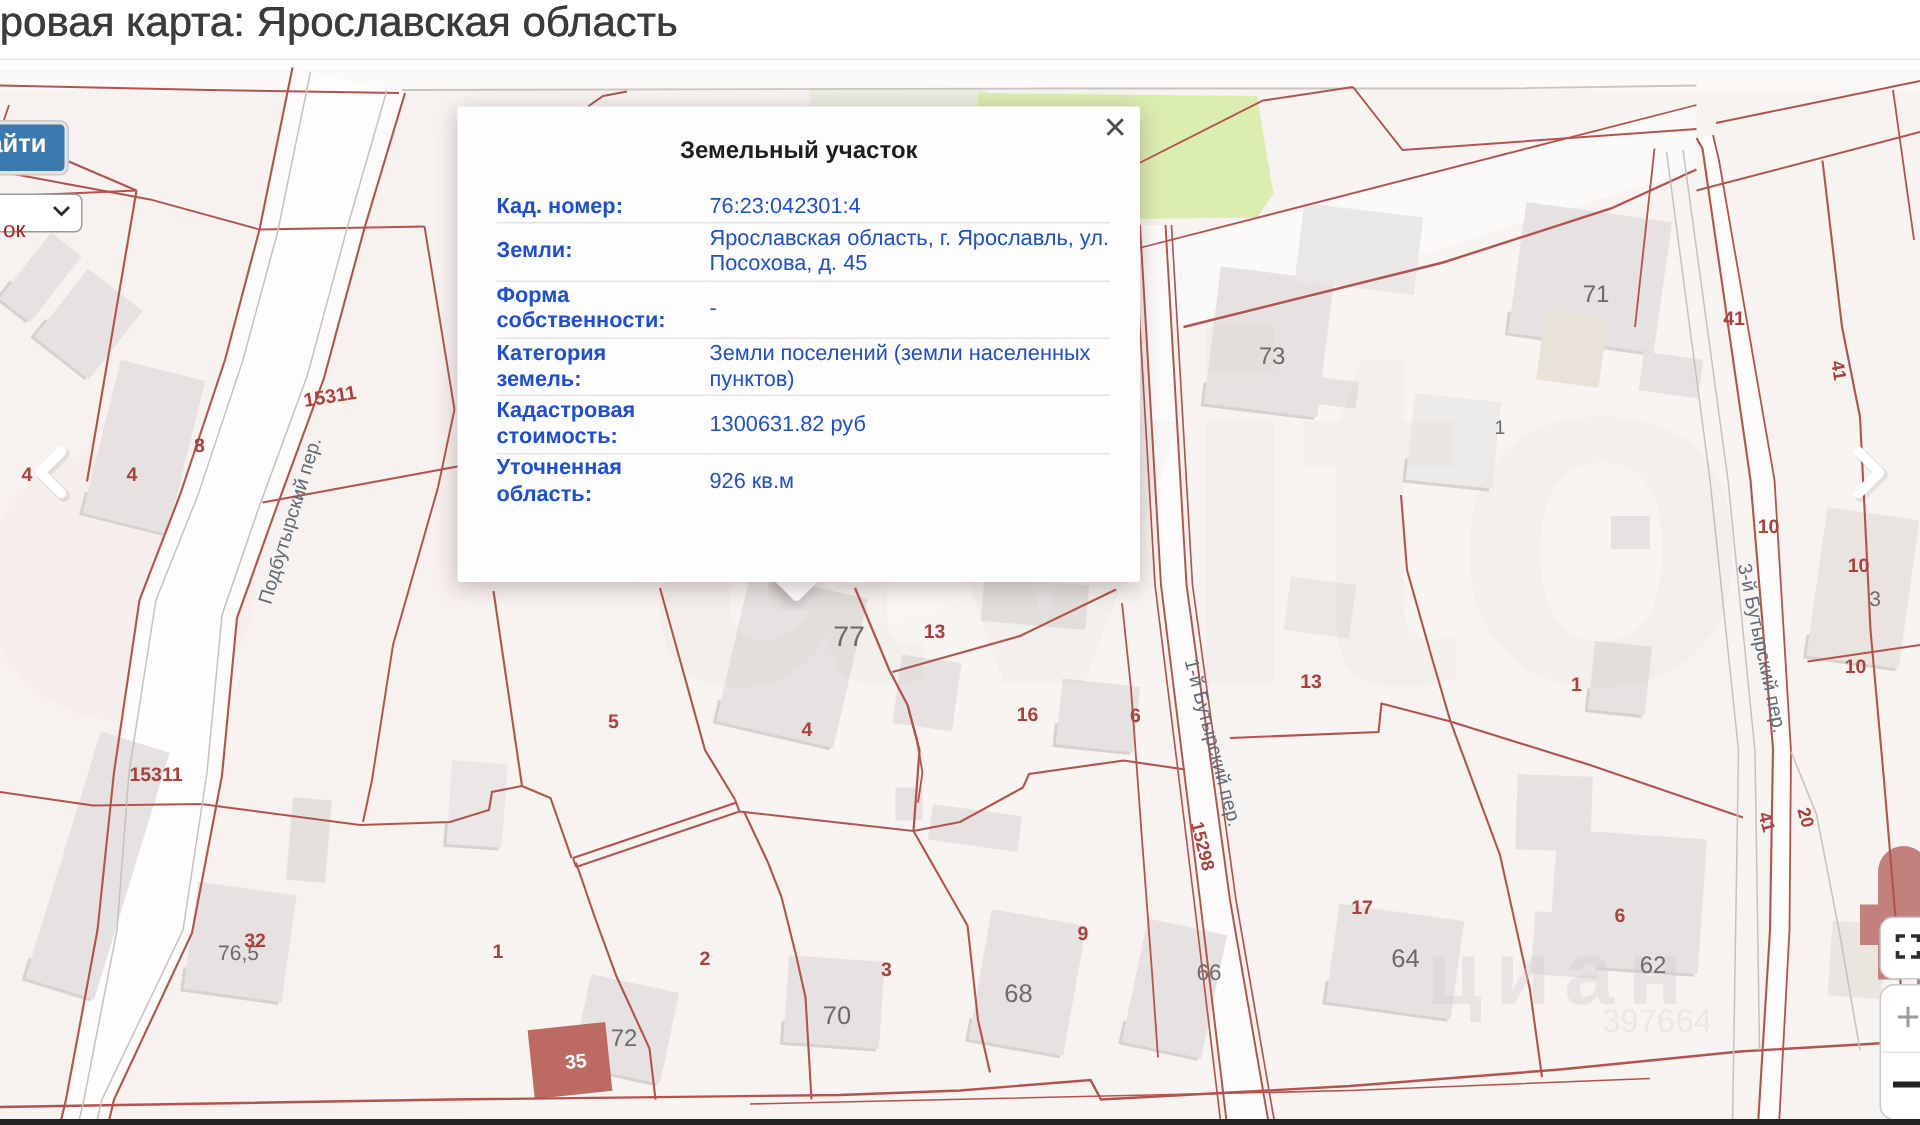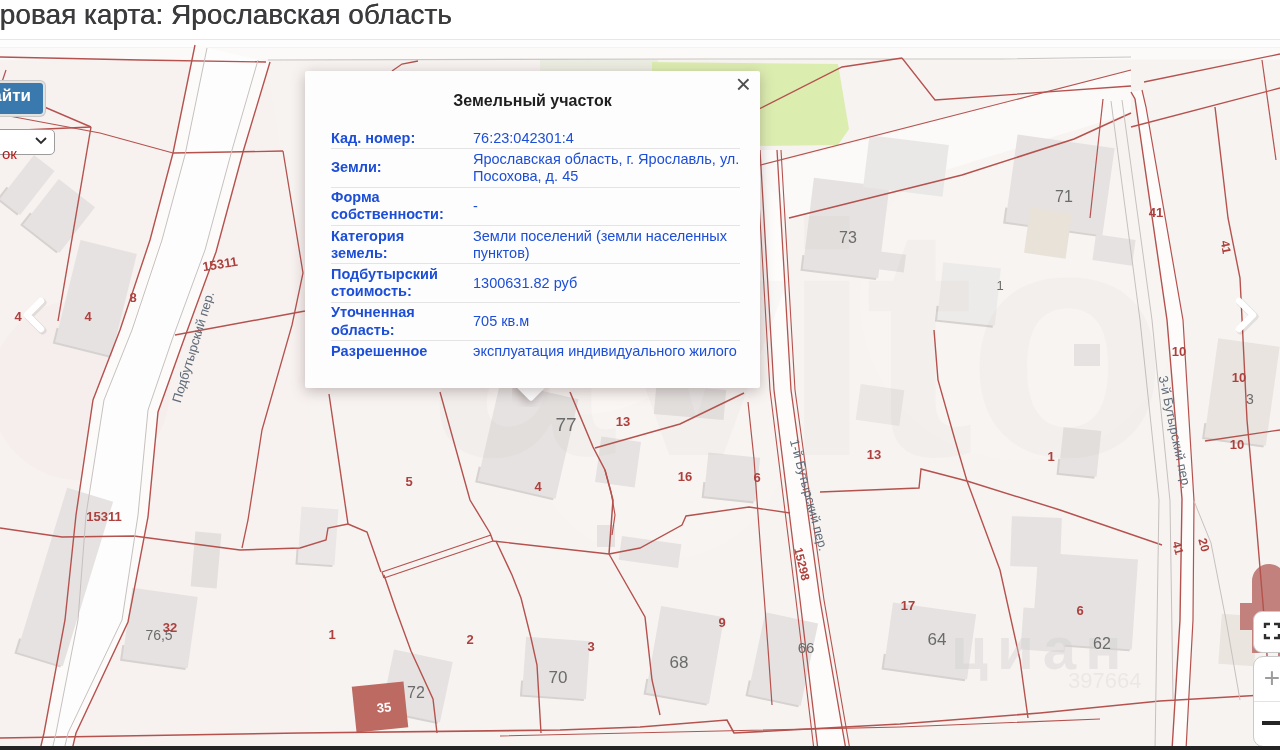--- a/index.html
+++ b/index.html
@@ -312,30 +312,26 @@
           </tr>
       <tr>
             <td class="l">Форма собственности:</td>
             <td>-</td>
           </tr>
       <tr>
             <td class="l">Категория земель:</td>
             <td>Земли поселений (земли населенных пунктов)</td>
           </tr>
       <tr>
-            <td class="l">Подбутырский стоимость:</td>
+            <td class="l">Кадастровая стоимость:</td>
             <td>1300631.82 руб</td>
           </tr>
       <tr>
             <td class="l">Уточненная область:</td>
-            <td>705 кв.м</td>
-          </tr>
-      <tr>
-            <td class="l">Разрешенное</td>
-            <td>эксплуатация индивидуального жилого</td>
+            <td>926 кв.м</td>
           </tr>
     </tbody>
       </table>
   </div>
   <div id="ptail">
       <i></i>
     </div>
   <div class="rbtn" style="top:611px; height:40px; border-radius:9px;">
     <svg width="36" height="38" viewBox="0 0 36 38">
         <g stroke="#2e2e2e" stroke-width="2.4" fill="none">

